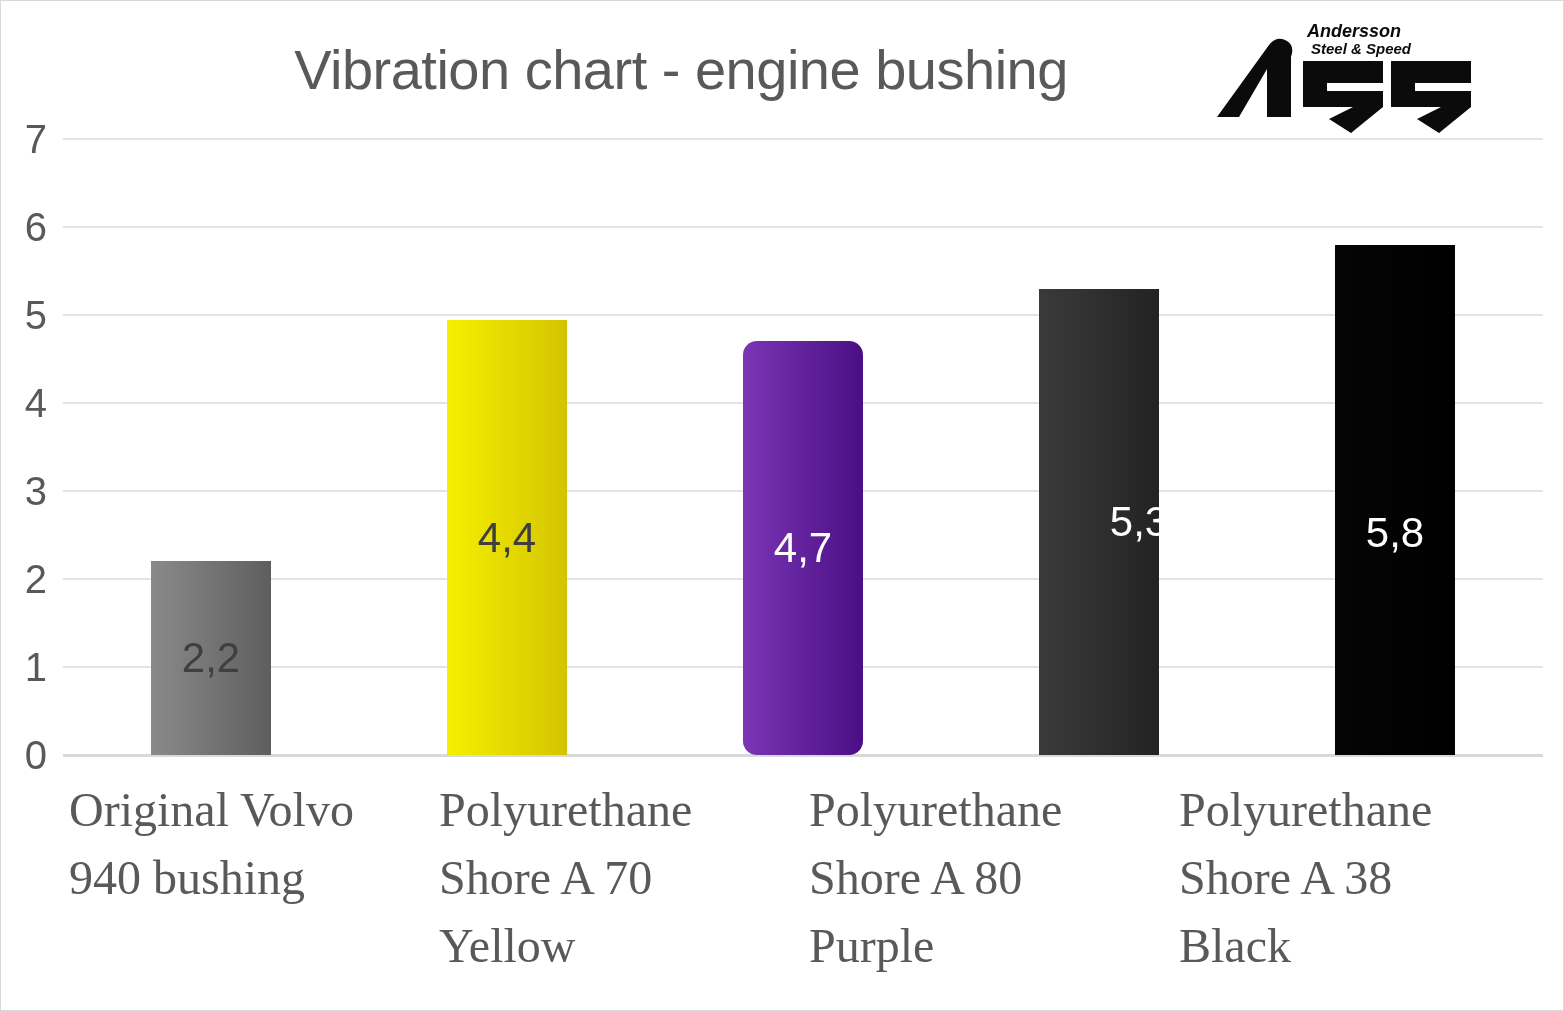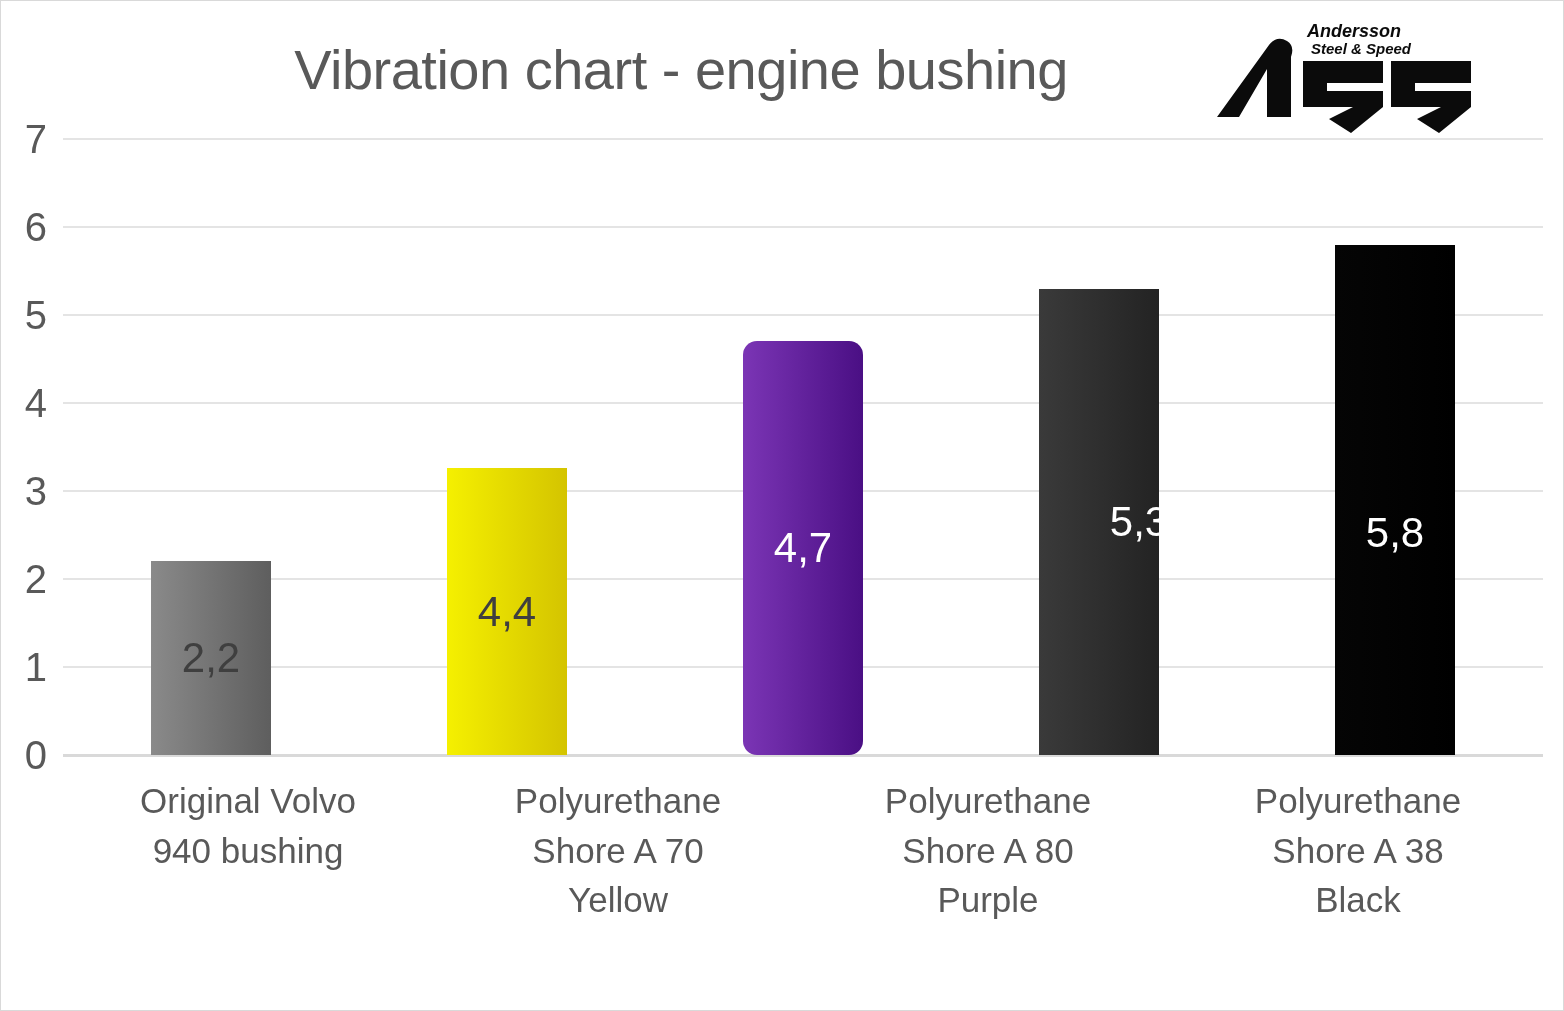--- a/index.html
+++ b/index.html
@@ -114,27 +114,26 @@
   
   #cats {
     position: absolute;
     left: 62px;
     top: 775px;
     width: 1480px;
     display: flex;
   }
   .cat {
     flex: 1 1 0;
-    text-align: center;
-    font-size: 35px;
+    font-size: 48px;
     line-height: 1.42;
     color: #595959;
     padding: 0 6px;
     box-sizing: border-box;
-    font-family: Liberation Sans, sans-serif;
+    font-family: Liberation Serif, serif;
   }
 </style>
 </head>
 <body>
 
 <div id="chart-frame">
 
   <div id="chart-title">Vibration chart - engine bushing</div>
 
   <div id="logo">
@@ -172,21 +171,21 @@
         <div class="ytick" style="top: 88px;">6</div>
         <div class="ytick" style="top: 0px;">7</div>
       </div>
     <div id="bars">
         <div class="bar-slot">
           <div class="bar" style="height: 193.6px; background: linear-gradient(to right, rgb(138, 138, 138) 0%, rgb(94, 94, 94) 100%);">
             <div class="bar-value" style="color: rgb(63, 63, 63); top: calc(50% - 21px);">2,2</div>
           </div>
         </div>
         <div class="bar-slot">
-          <div class="bar" style="height: 287px; background: linear-gradient(to right, rgb(245, 240, 0) 0%, rgb(212, 196, 0) 100%); margin-top: 8px;">
+          <div class="bar" style="height: 435px; background: linear-gradient(to right, rgb(245, 240, 0) 0%, rgb(212, 196, 0) 100%); margin-top: 8px;">
             <div class="bar-value" style="color: rgb(63, 63, 63); top: calc(50% - 21px);">4,4</div>
           </div>
         </div>
         <div class="bar-slot">
           <div class="bar" style="height: 413.6px; background: linear-gradient(to right, rgb(123, 53, 181) 0%, rgb(74, 15, 132) 100%); border-radius: 14px;">
             <div class="bar-value" style="color: rgb(255, 255, 255); top: calc(50% - 21px);">4,7</div>
           </div>
         </div>
         <div class="bar-slot">
           <div class="bar" style="height: 466.4px; background: linear-gradient(to right, rgb(58, 58, 58) 0%, rgb(35, 35, 35) 100%);">

